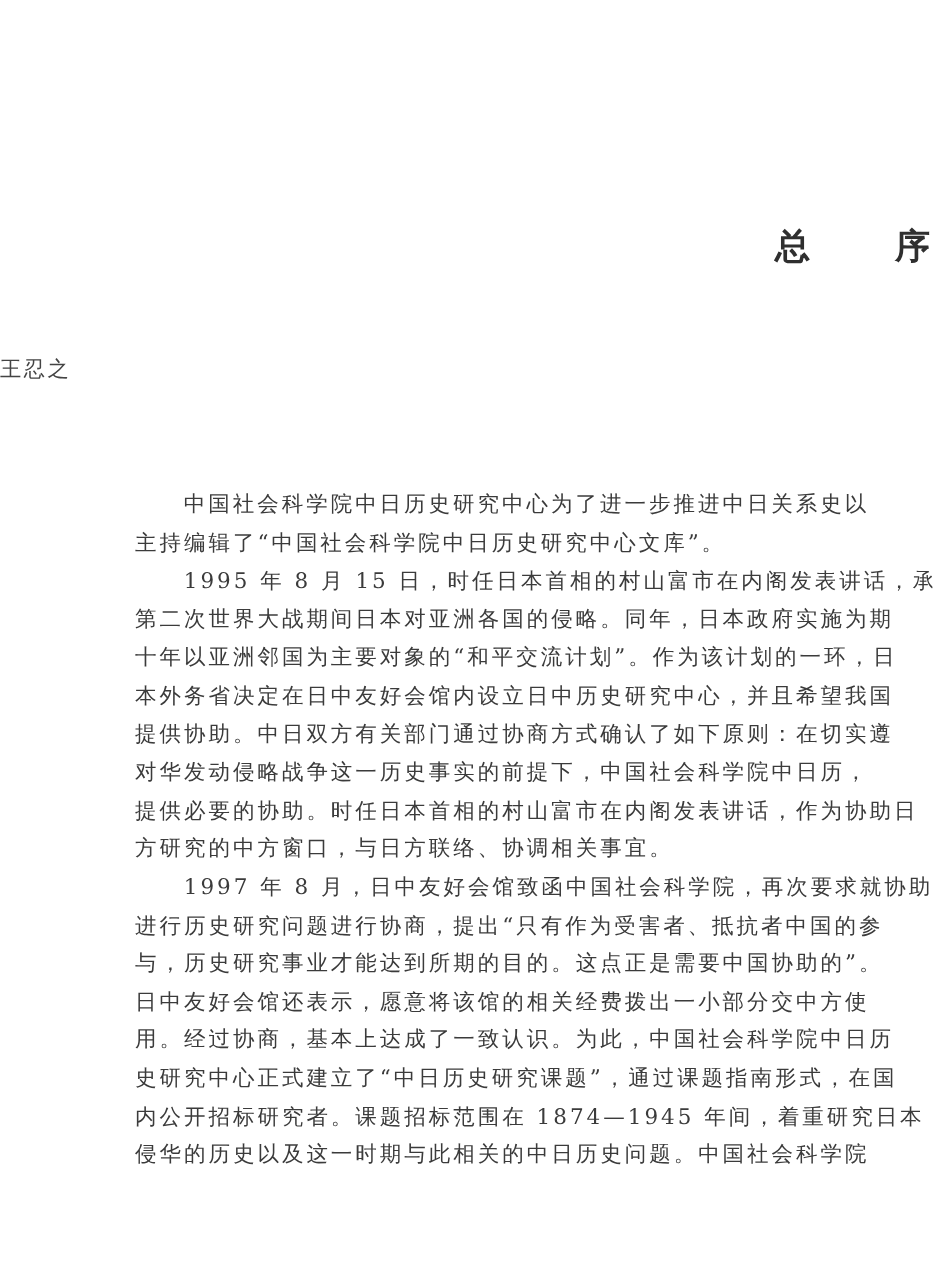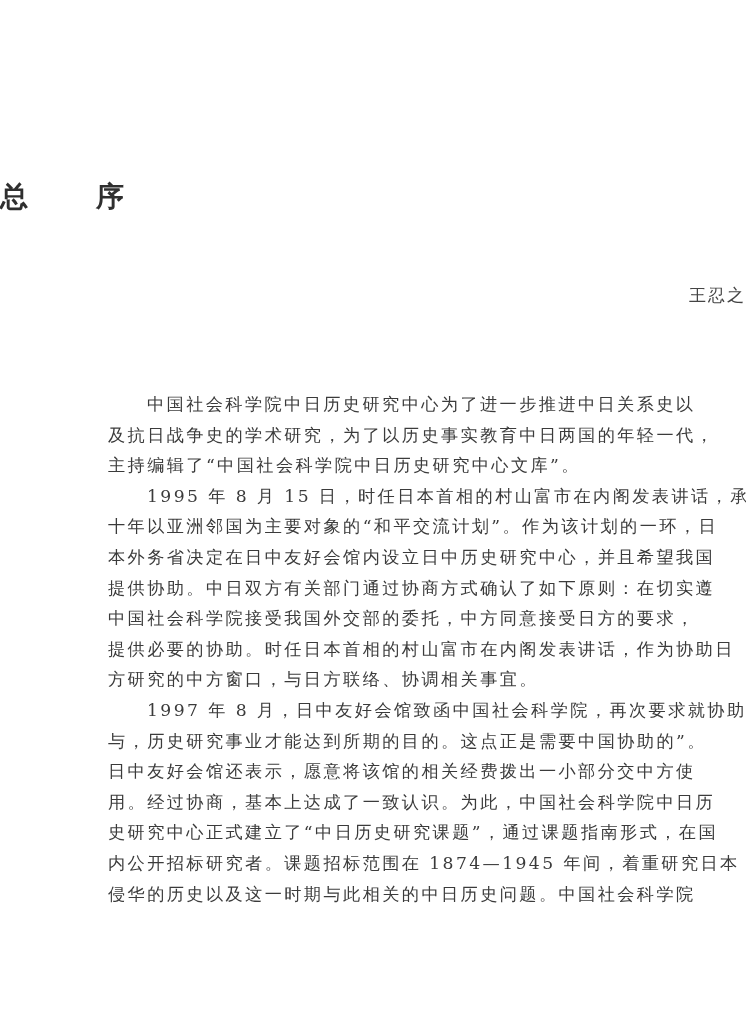--- a/index.html
+++ b/index.html
@@ -3,29 +3,29 @@
 <meta charset="utf-8">
 <style>
   html, body { margin: 0; padding: 0; background: #ffffff; }
   body {
     width: 746px; height: 1024px; position: relative; overflow: hidden;
     font-family: "DejaVu Serif", "Liberation Serif", serif;
     color: #3b3b3b;
   }
   .title {
     position: absolute; top: 178px; left: 0; width: 744px;
-    text-align: left; font-family: "DejaVu Sans", sans-serif;
+    text-align: right; font-family: "DejaVu Sans", sans-serif;
     font-size: 28px; font-weight: bold; color: #2f2f2f;
     letter-spacing: 0;
   }
   .title span { display: inline-block; }
   .title .gap { width: 68px; }
   .author {
     position: absolute; top: 284px; left: 0; width: 746px;
-    text-align: right; font-size: 17px; color: #444;
+    text-align: left; font-size: 17px; color: #444;
     letter-spacing: 2px;
   }
   .body {
     position: absolute; top: 389px; left: 108px; width: 526px;
   }
   .line {
     height: 30.6px; line-height: 30.6px; font-size: 17.2px;
     white-space: nowrap; text-align: justify; text-align-last: justify;
     letter-spacing: 2.4px;
   }
@@ -36,29 +36,30 @@
 <body>
 
 <div class="title">
   <span>总</span><span class="gap"></span><span>序</span>
 </div>
 
 <div class="author">王忍之</div>
 
 <div class="body" id="body">
     <div class="line indent">中国社会科学院中日历史研究中心为了进一步推进中日关系史以</div>
-    <div class="line">及抗日战争史的学术研究，为了以历史事实教育中日两国的年轻一代，</div>
     <div class="line last">主持编辑了“中国社会科学院中日历史研究中心文库”。</div>
     <div class="line indent">1995 年 8 月 15 日，时任日本首相的村山富市在内阁发表讲话，承认</div>
+    <div class="line">第二次世界大战期间日本对亚洲各国的侵略。同年，日本政府实施为期</div>
     <div class="line">十年以亚洲邻国为主要对象的“和平交流计划”。作为该计划的一环，日</div>
     <div class="line">本外务省决定在日中友好会馆内设立日中历史研究中心，并且希望我国</div>
     <div class="line">提供协助。中日双方有关部门通过协商方式确认了如下原则：在切实遵</div>
-    <div class="line">中国社会科学院接受我国外交部的委托，中方同意接受日方的要求，</div>
+    <div class="line">对华发动侵略战争这一历史事实的前提下，中国社会科学院中日历，</div>
     <div class="line">提供必要的协助。时任日本首相的村山富市在内阁发表讲话，作为协助日</div>
     <div class="line last">方研究的中方窗口，与日方联络、协调相关事宜。</div>
     <div class="line indent">1997 年 8 月，日中友好会馆致函中国社会科学院，再次要求就协助</div>
+    <div class="line">进行历史研究问题进行协商，提出“只有作为受害者、抵抗者中国的参</div>
     <div class="line">与，历史研究事业才能达到所期的目的。这点正是需要中国协助的”。</div>
     <div class="line">日中友好会馆还表示，愿意将该馆的相关经费拨出一小部分交中方使</div>
     <div class="line">用。经过协商，基本上达成了一致认识。为此，中国社会科学院中日历</div>
     <div class="line">史研究中心正式建立了“中日历史研究课题”，通过课题指南形式，在国</div>
     <div class="line">内公开招标研究者。课题招标范围在 1874—1945 年间，着重研究日本</div>
     <div class="line">侵华的历史以及这一时期与此相关的中日历史问题。中国社会科学院</div>
   </div>
 
 </body></html>

